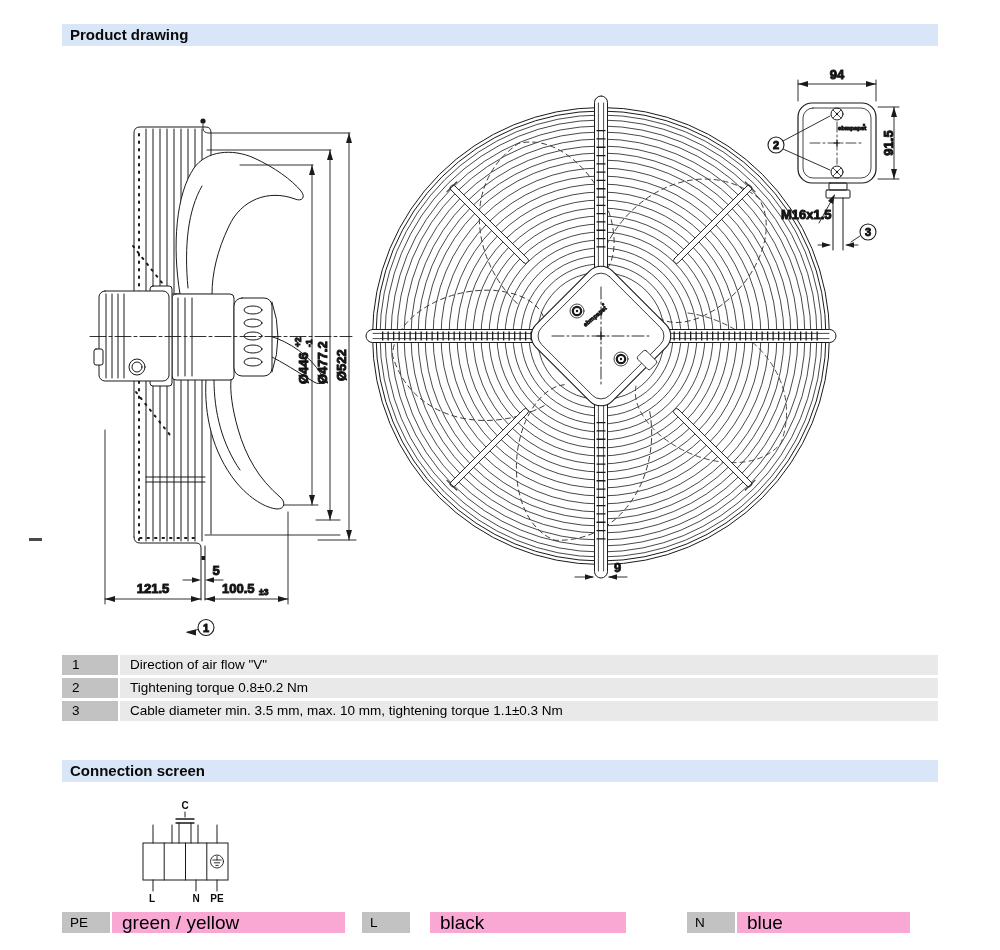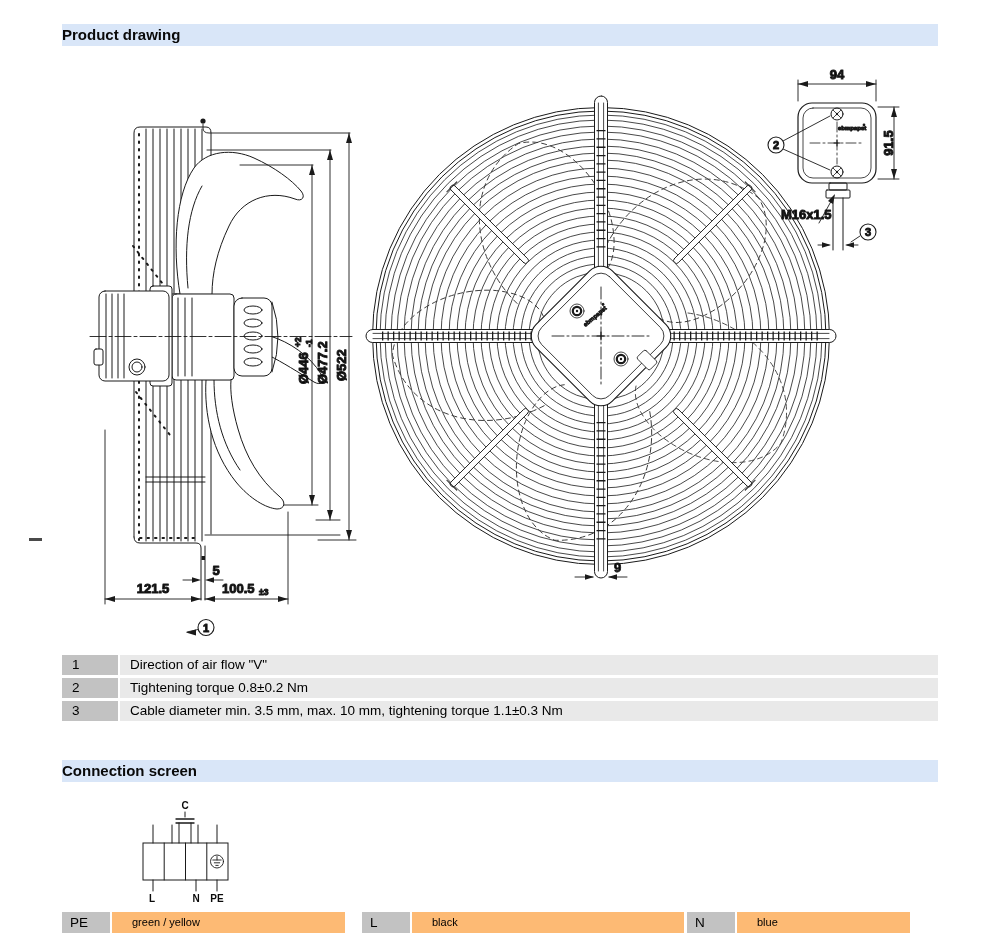--- a/index.html
+++ b/index.html
@@ -3,36 +3,36 @@
 <meta charset="utf-8">
 <style>
   html,body{margin:0;padding:0;}
   body{
     width:1000px;height:950px;position:relative;background:#ffffff;
     font-family:"Liberation Sans", sans-serif;color:#000;overflow:hidden;
   }
   .abs{position:absolute;}
   .section-header{
     left:62px;width:876px;height:22px;background:#d9e6f8;
-    font-size:15px;font-weight:bold;line-height:22px;
+    font-size:15px;font-weight:bold;line-height:22px;padding-left:8px;
     box-sizing:border-box;color:#0a0a0a;
   }
   svg{position:absolute;left:0;top:0;}
   svg text{font-family:"Liberation Sans", sans-serif;fill:#0a0a0a;}
   .dimtxt{font-size:13px;font-weight:bold;}
   .dimtxt-small{font-size:8.5px;font-weight:bold;}
   .callout-txt{font-size:11px;font-weight:bold;text-anchor:middle;}
   .note-row{left:62px;height:20px;display:flex;font-size:13.5px;}
   .note-key{width:56px;background:#c2c2c2;margin-right:2px;padding-left:10px;
     box-sizing:border-box;line-height:20px;}
   .note-val{width:818px;background:#e9e9e9;padding-left:10px;box-sizing:border-box;line-height:20px;}
   .wire-key{top:912px;height:21px;width:48px;background:#c2c2c2;font-size:13.5px;
     line-height:21px;padding-left:8px;box-sizing:border-box;}
-  .wire-val{top:912px;height:21px;background:#fdba74;font-size:11px;
-    line-height:21px;padding-left:20px;box-sizing:border-box;}
+  .wire-val{top:912px;height:21px;background:#f9a8d4;font-size:19px;
+    line-height:21px;padding-left:10px;box-sizing:border-box;}
   .margin-mark{left:29px;top:538px;width:13px;height:3px;background:#4a4a4a;}
 </style>
 </head>
 <body>
 
 <div class="abs section-header" style="top:24px">Product drawing</div>
 
 <div class="abs margin-mark"></div>
 
 <svg width="1000" height="755" viewBox="0 0 1000 755" stroke-linecap="round" stroke-linejoin="round">
@@ -377,15 +377,15 @@
   </g>
   <text x="185" y="19" font-size="10" font-weight="bold" text-anchor="middle">C</text>
   <text x="152" y="112" font-size="10" font-weight="bold" text-anchor="middle">L</text>
   <text x="196" y="112" font-size="10" font-weight="bold" text-anchor="middle">N</text>
   <text x="217" y="112" font-size="10" font-weight="bold" text-anchor="middle">PE</text>
 </svg>
 
 <div class="abs wire-key" style="left:62px">PE</div>
 <div class="abs wire-val" style="left:112px;width:233px">green / yellow</div>
 <div class="abs wire-key" style="left:362px">L</div>
-<div class="abs wire-val" style="left:412px;width:272px">black</div>
+<div class="abs wire-val" style="left:430px;width:196px">black</div>
 <div class="abs wire-key" style="left:687px">N</div>
 <div class="abs wire-val" style="left:737px;width:173px">blue</div>
 
 </body></html>

